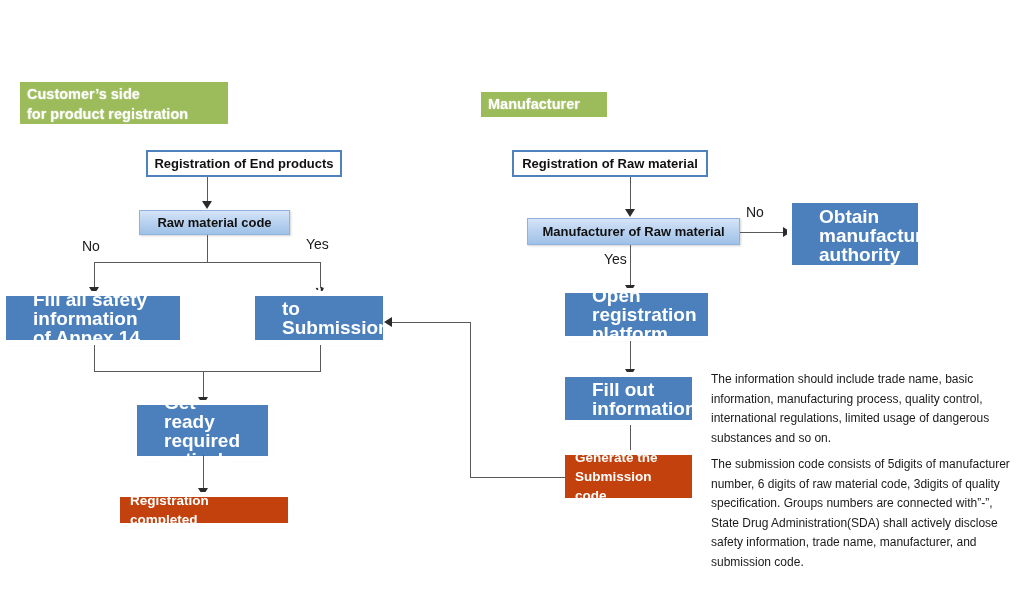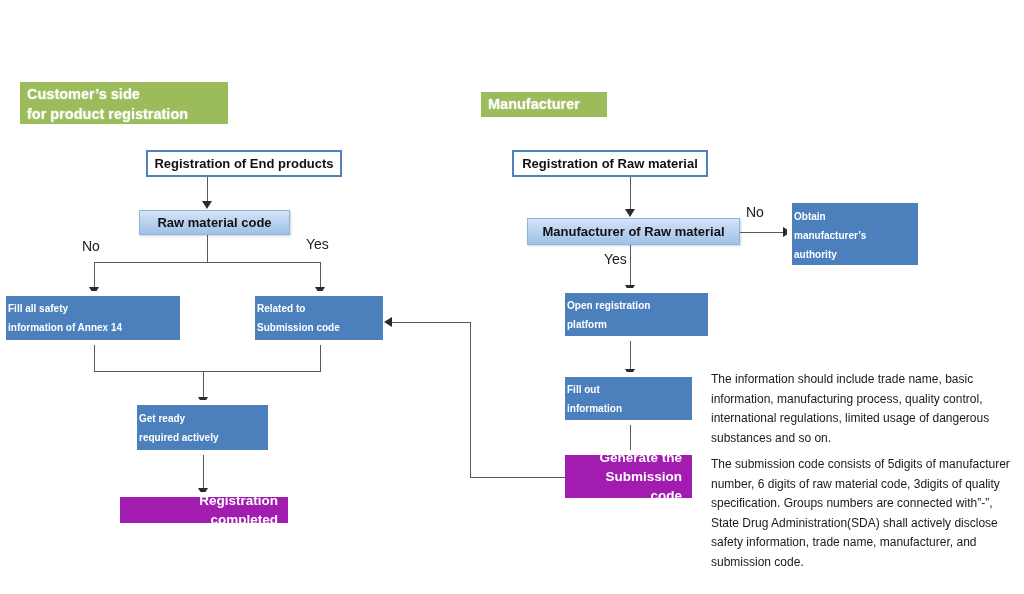--- a/index.html
+++ b/index.html
@@ -75,33 +75,33 @@
     font-size: 13px;
     justify-content: center;
     text-align: center;
     box-shadow: 1px 1px 2px rgba(0,0,0,0.18);
   }
 
   
   .node.blue {
     background: #4C80BD;
     color: #ffffff;
-    font-size: 10px;
-    padding: 4px 2px;
+    font-size: 19px;
+    padding: 4px 27px;
     text-align: left;
     box-shadow: 0 0 0 5px #ffffff, 2px 2px 4px rgba(0,0,0,0.30);
   }
 
   
   .node.teal {
-    background: #a21caf;
+    background: #c2410c;
     color: #ffffff;
     font-size: 13.5px;
     padding: 5px 10px;
-    text-align: right;
+    text-align: left;
     box-shadow: 0 0 0 5px #ffffff, 2px 2px 4px rgba(0,0,0,0.30);
   }
 
   
   .vline {
     position: absolute;
     width: 0;
     border-left: 1.5px solid #59595B;
   }
   .hline {
@@ -200,21 +200,21 @@
       <span>Submission code</span>
     </span>
   </div>
 
   <div class="vline" style="left:94px; top:345px; height:27px;"></div>
   <div class="vline" style="left:320px; top:345px; height:27px;"></div>
   <div class="hline" style="left:94px; top:371px; width:227px;"></div>
   <div class="vline" style="left:203px; top:371px; height:33px;"></div>
   <div class="arrow-down" style="left:198px; top:397px;"></div>
 
-  <div class="node blue" style="left:137px; top:405px; width:131px; height:45px;">
+  <div class="node blue" style="left:137px; top:405px; width:131px; height:51px;">
     <span class="lbl">
       <span>Get ready</span><br>
       <span>required actively</span>
     </span>
   </div>
 
   <div class="vline" style="left:203px; top:455px; height:36px;"></div>
   <div class="arrow-down" style="left:198px; top:488px;"></div>
 
   <div class="node teal" style="left:120px; top:497px; width:168px; height:26px;">

